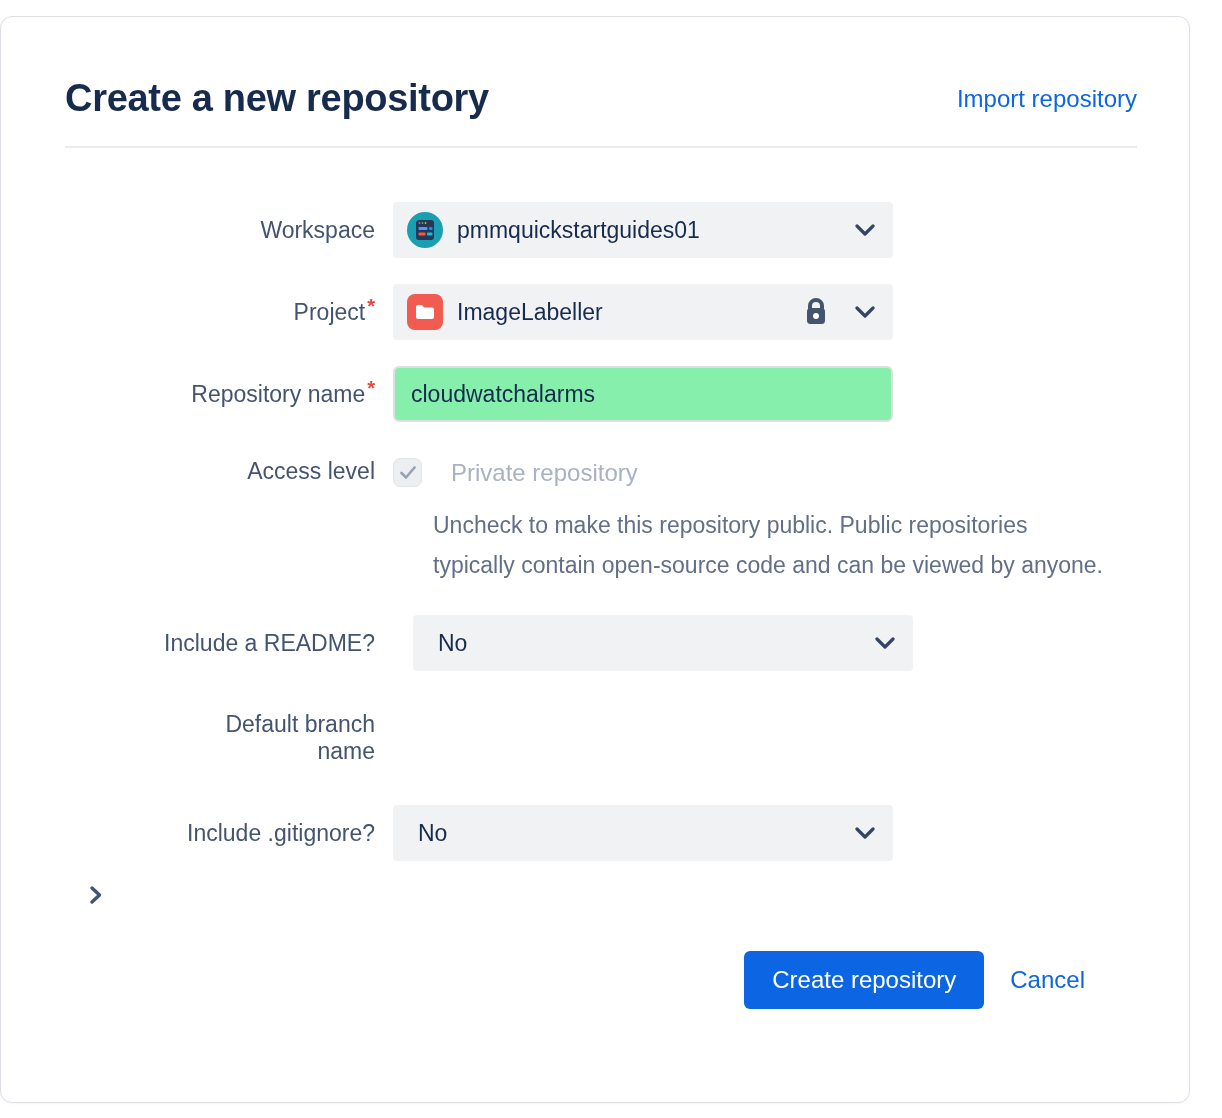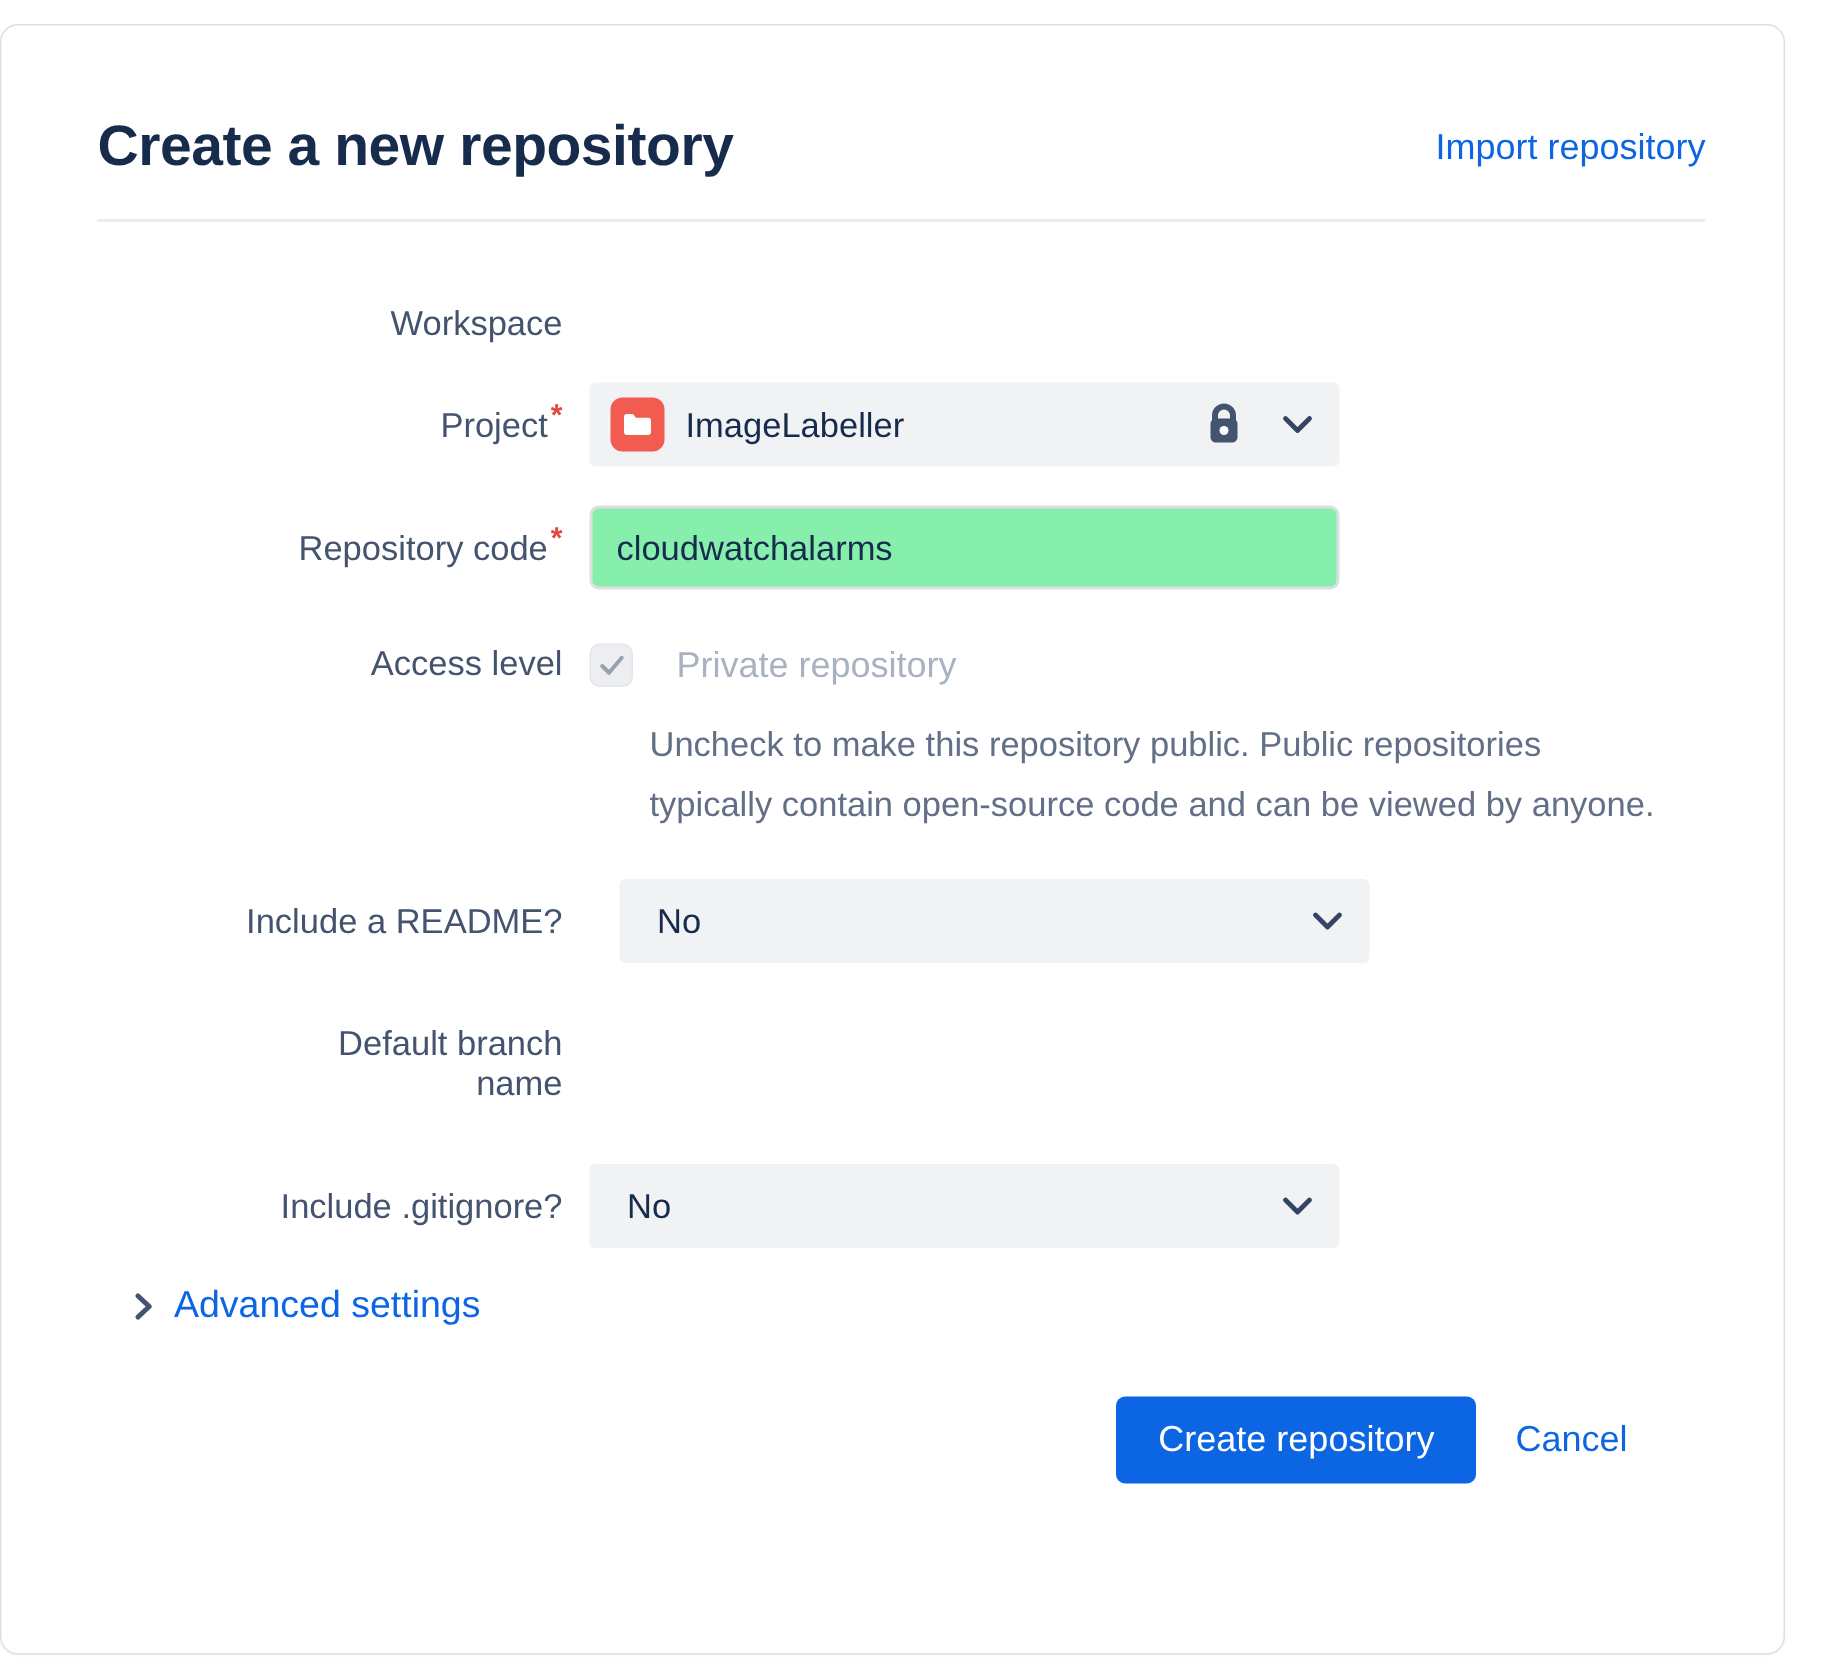--- a/index.html
+++ b/index.html
@@ -114,20 +114,40 @@
 
   <div class="card-header">
     <h1 class="page-title">Create a new repository</h1>
     <a class="import-link">Import repository</a>
   </div>
   <hr class="divider">
 
   <div class="form-row">
     <div class="label-col">
       <span>Workspace</span>
+    </div>
+    <div class="field-col">
+      <div class="select-field">
+        <span class="avatar" style="background:#1A9FB2; position:relative; overflow:hidden;">
+          <svg width="36" height="36" viewBox="0 0 36 36">
+            <rect x="9" y="8" width="18" height="20" rx="3" fill="#253858"></rect>
+            <circle cx="12.5" cy="11" r="0.9" fill="#FF5630"></circle>
+            <circle cx="15.5" cy="11" r="0.9" fill="#36B37E"></circle>
+            <circle cx="18.5" cy="11" r="0.9" fill="#FFAB00"></circle>
+            <rect x="11.5" y="15" width="9" height="3" rx="1" fill="#4C9AFF"></rect>
+            <rect x="22" y="15" width="3.5" height="3" rx="1" fill="#2684FF"></rect>
+            <rect x="11.5" y="20.5" width="7" height="3" rx="1" fill="#FF5630"></rect>
+            <rect x="20" y="20.5" width="5.5" height="3" rx="1" fill="#00C7E6"></rect>
+          </svg>
+        </span>
+        <span class="value">pmmquickstartguides01</span>
+        <svg class="chev" width="20" height="14" viewBox="0 0 20 14">
+          <path d="M2 3 L10 11 L18 3" fill="none" stroke="#344563" stroke-width="3.2" stroke-linecap="round" stroke-linejoin="round"></path>
+        </svg>
+      </div>
     </div>
   </div>
 
   <div class="form-row">
     <div class="label-col">
       <span>Project</span>
         <span class="req">*</span>
     </div>
     <div class="field-col">
       <div class="select-field">
@@ -144,21 +164,21 @@
         </svg>
         <svg class="chev" width="20" height="14" viewBox="0 0 20 14">
           <path d="M2 3 L10 11 L18 3" fill="none" stroke="#344563" stroke-width="3.2" stroke-linecap="round" stroke-linejoin="round"></path>
         </svg>
       </div>
     </div>
   </div>
 
   <div class="form-row">
     <div class="label-col">
-      <span>Repository code</span>
+      <span>Repository name</span>
         <span class="req">*</span>
     </div>
     <div class="field-col">
       <input type="text" class="text-input" value="cloudwatchalarms" style="">
     </div>
   </div>
 
   <div class="form-row top-align" style="margin-bottom:28px;">
     <div class="label-col" style="padding-top:10px;">
       <span>Access level</span>
@@ -207,21 +227,20 @@
           <path d="M2 3 L10 11 L18 3" fill="none" stroke="#344563" stroke-width="3.2" stroke-linecap="round" stroke-linejoin="round"></path>
         </svg>
       </div>
     </div>
   </div>
 
   <div class="advanced-row">
     <svg width="13" height="20" viewBox="0 0 13 20">
       <path d="M3 3 L10.5 10 L3 17" fill="none" stroke="#44546F" stroke-width="3.4" stroke-linecap="round" stroke-linejoin="round"></path>
     </svg>
-    <span class="advanced-label">Advanced settings</span>
   </div>
 
   <div class="actions-row">
     <button class="primary-btn">Create repository</button>
     <a class="cancel-link">Cancel</a>
   </div>
 
 </div>
 
 </body></html>

